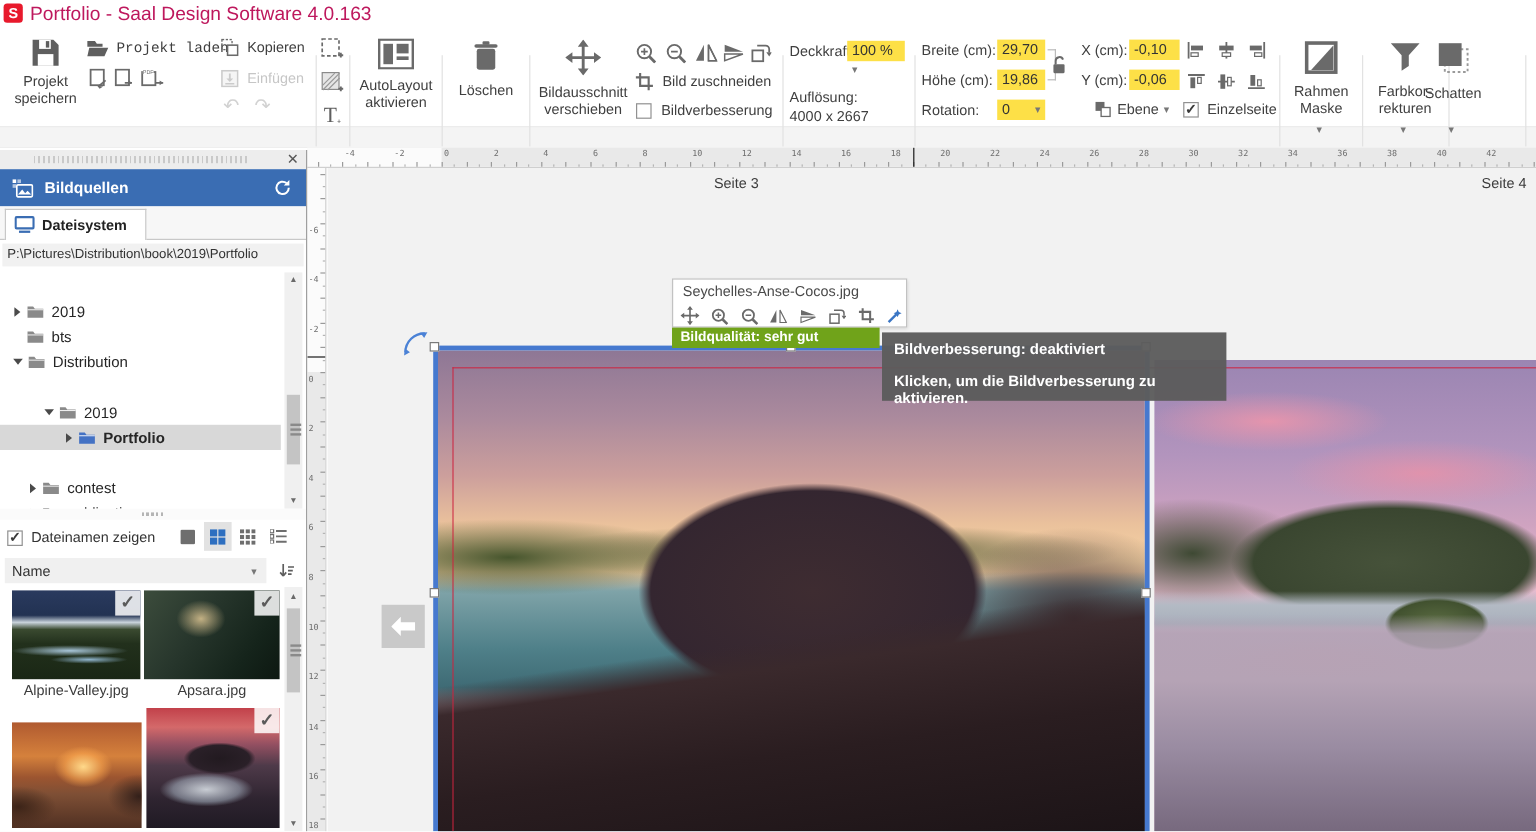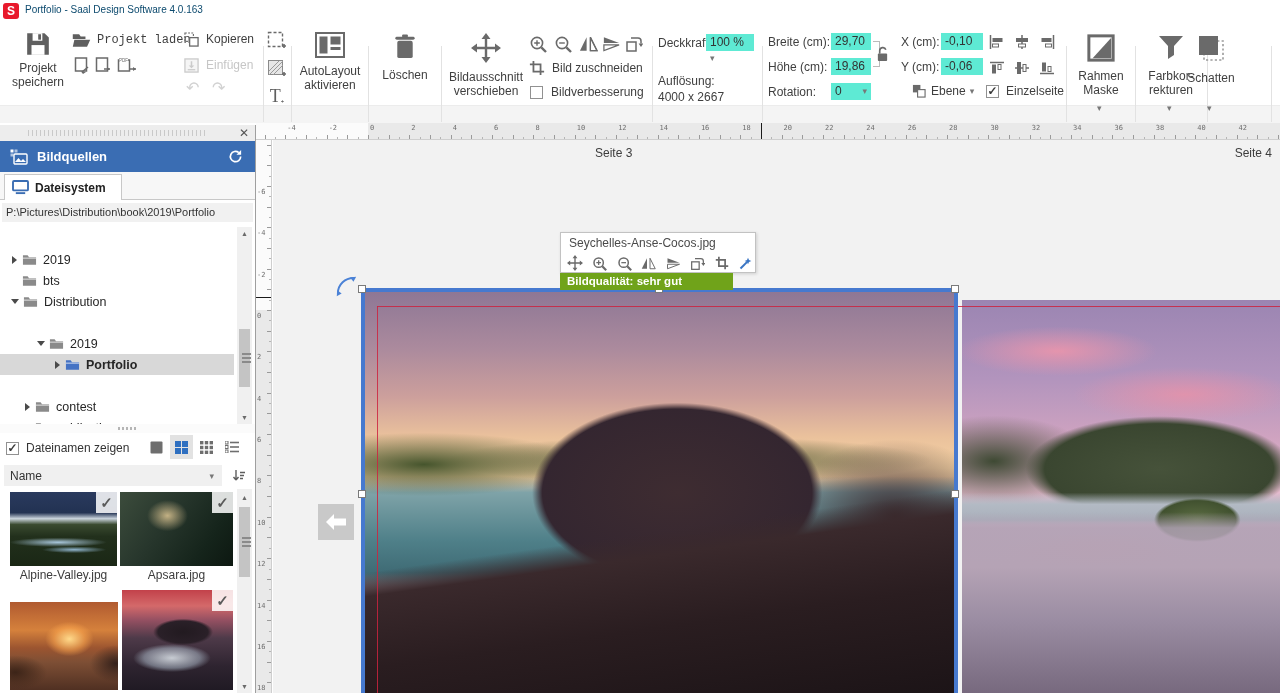--- a/index.html
+++ b/index.html
@@ -3,21 +3,21 @@
 <meta charset="utf-8">
 <style>
   * { box-sizing: border-box; margin: 0; padding: 0; }
   html,body { width:1280px; height:693px; overflow:hidden; background:#fff;
     font-family:"Liberation Sans", sans-serif; }
   #app { position:relative; width:1280px; height:693px; background:#fff; overflow:hidden; }
   .abs { position:absolute; }
   .ic { display:flex; align-items:center; justify-content:center; }
   .lbl { font-size:12px; color:#3f3f3f; white-space:nowrap; }
   .gray { color:#c6c6c6; }
-  .vbox { background:#5eead4; font-size:12px; color:#333; padding:1px 4px; height:17px; line-height:15px; }
+  .vbox { background:#fde047; font-size:12px; color:#333; padding:1px 4px; height:17px; line-height:15px; }
   .dd { color:#777; font-size:9px; }
   .cb { width:13px; height:13px; border:1px solid #919191; background:#fff; font-size:12px;
         line-height:11px; text-align:center; color:#3a3a3a; font-weight:bold; }
   .vsep { position:absolute; top:24px; bottom:0px; width:1px; background:#e2e2e2; }
   .grp-label { position:absolute; top:107px; font-size:12px; color:#666; text-align:center; }
   
   .ruler { background:#fbfbfb; overflow:hidden; }
   .tick { position:absolute; bottom:0; width:1px; height:5px; background:#9a9a9a; }
   .tick.half { height:3px; background:#b5b5b5; }
   .vtick { position:absolute; right:0; height:1px; width:5px; background:#9a9a9a; }
@@ -73,21 +73,21 @@
     radial-gradient(ellipse 50% 20% at 45% 68%, rgba(225,232,238,.85) 0%, rgba(180,195,210,.5) 50%, rgba(0,0,0,0) 70%),
     linear-gradient(180deg, #c2414a 0%, #d4696a 16%, #955062 30%, #4e3a49 48%, #2e2430 76%, #201a24 100%); }
 </style>
 </head>
 <body>
 
 <div id="app">
 
   <div class="abs" style="left:0;top:0;width:1280px;height:22px;background:#fff;">
     <div class="abs ic" style="left:3px;top:3px;width:16px;height:16px;background:#e8192c;border-radius:3px;color:#fff;font-size:12px;font-weight:bold;">S</div>
-    <div class="abs" style="left:25px;top:4px;font-size:10px;color:#0c4a6e;">Portfolio - Saal Design Software 4.0.163</div>
+    <div class="abs" style="left:25px;top:4px;font-size:16px;color:#be185d;">Portfolio - Saal Design Software 4.0.163</div>
   </div>
 
   <div class="abs" style="left:0;top:22px;width:1280px;height:101px;background:#fff;border-bottom:1px solid #d5d5d5;">
     <div class="abs" style="left:0;top:83px;width:1280px;height:18px;background:#f4f4f4;border-top:1px solid #ececec;"></div>
     <div class="vsep" style="left:263px;"></div>
       <div class="vsep" style="left:291px;"></div>
     <div class="vsep" style="left:368px;"></div>
       <div class="vsep" style="left:441px;"></div>
     <div class="vsep" style="left:652px;"></div>
       <div class="vsep" style="left:762px;"></div>
@@ -616,20 +616,24 @@
           </svg>
         <svg width="15" height="15" viewBox="0 0 18 18">
             <path d="M3 15l8-8" stroke="#3a75c4" stroke-width="2.4"></path>
             <path d="M12 2l1.2 2.8L16 6l-2.8 1.2L12 10l-1.2-2.8L8 6l2.8-1.2z" fill="#3a75c4"></path>
           </svg>
       </div>
     </div>
 
     <div class="abs" style="left:287px;top:133px;width:173px;height:17px;background:#70a31a;color:#fff;font-size:11.5px;font-weight:bold;line-height:17px;padding-left:7px;">Bildqualität: sehr gut</div>
 
+    <div class="abs" style="left:462px;top:137px;width:287px;height:57px;background:rgba(92,92,92,.96);color:#fff;font-size:12.5px;font-weight:bold;padding:7px 10px;z-index:9;">
+      <div>Bildverbesserung: deaktiviert</div>
+      <div style="margin-top:13px;">Klicken, um die Bildverbesserung zu aktivieren.</div>
+    </div>
   </div>
 
   <div class="abs" style="left:0;top:125px;width:256px;height:568px;background:#fff;border-right:1px solid #9f9f9f;">
 
     <div class="abs" style="left:0;top:0;width:255px;height:16px;background:#ededed;cursor:move;">
       <div class="abs" style="left:28px;top:5px;width:180px;height:6px;background:repeating-linear-gradient(90deg,#c9c9c9 0 1.5px,transparent 1.5px 4px), repeating-linear-gradient(0deg,#ededed 0 1px,transparent 1px 3px);"></div>
       <div class="abs" style="right:6px;top:1px;font-size:12px;color:#555;cursor:pointer;">✕</div>
     </div>
 
     <div class="abs" style="left:0;top:16px;width:255px;height:31px;background:#3a6db3;display:flex;align-items:center;">

